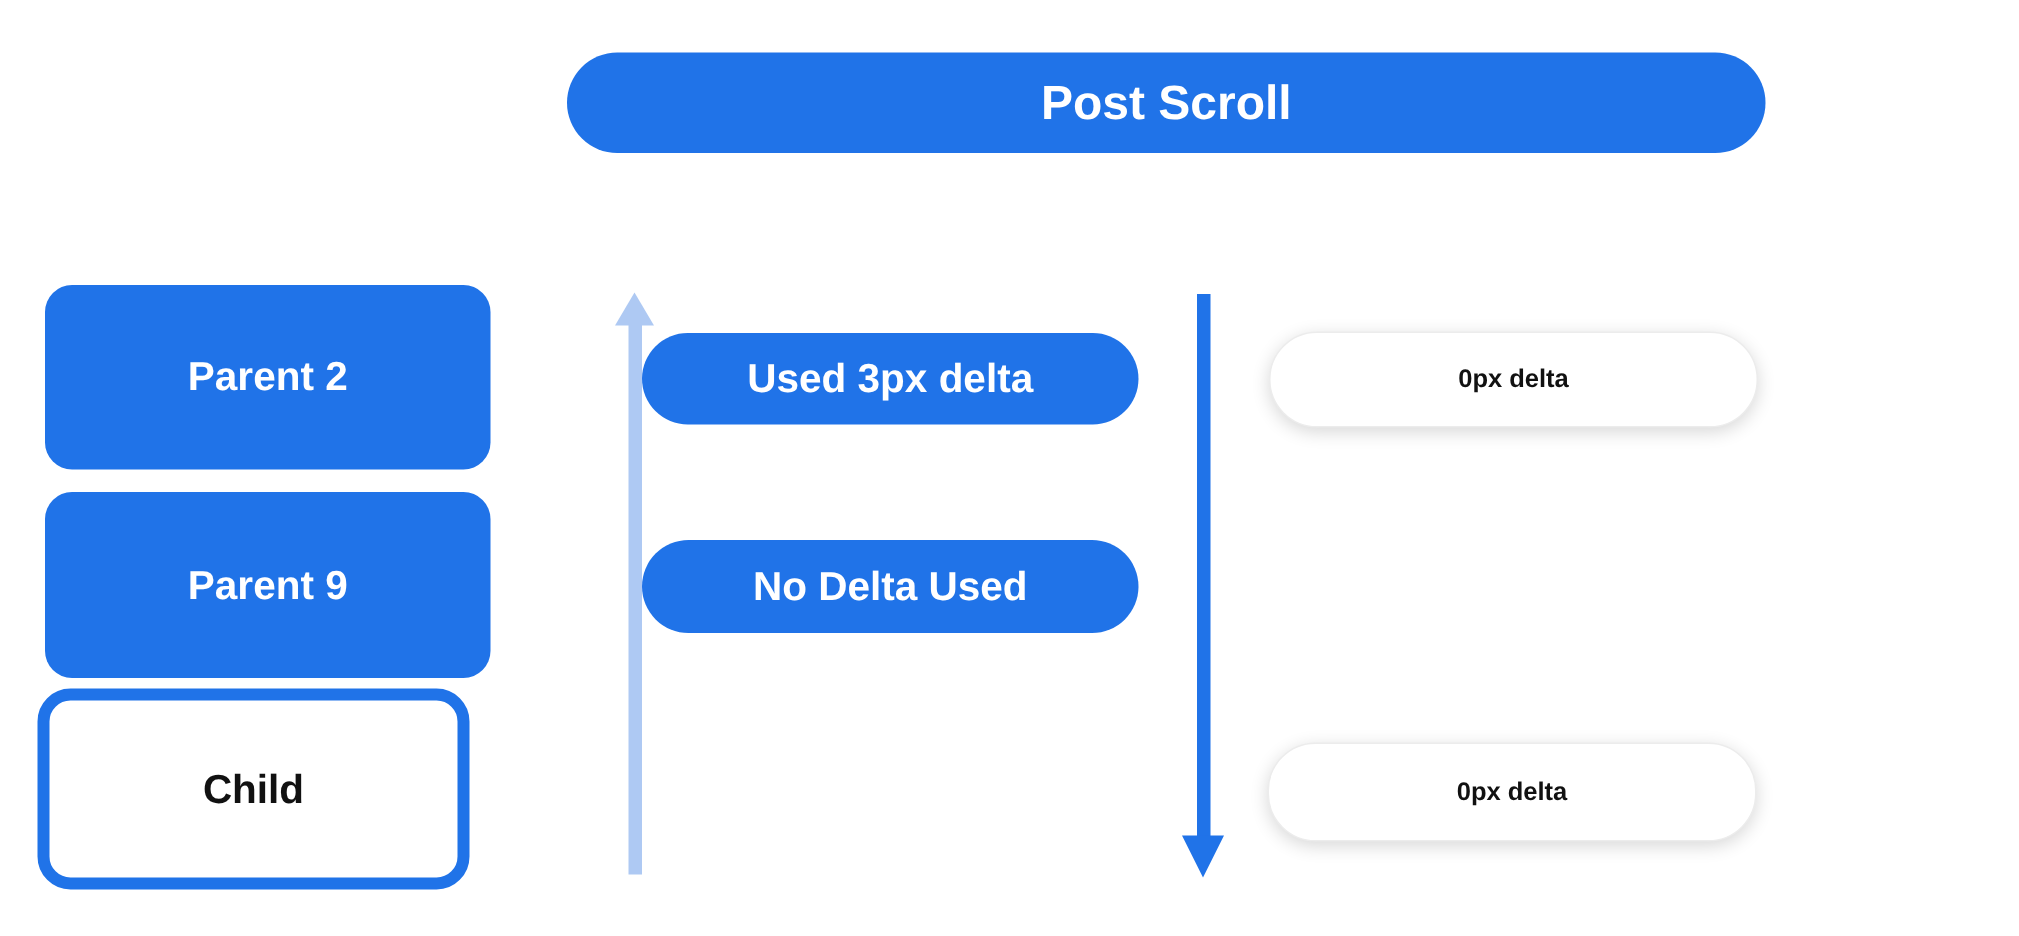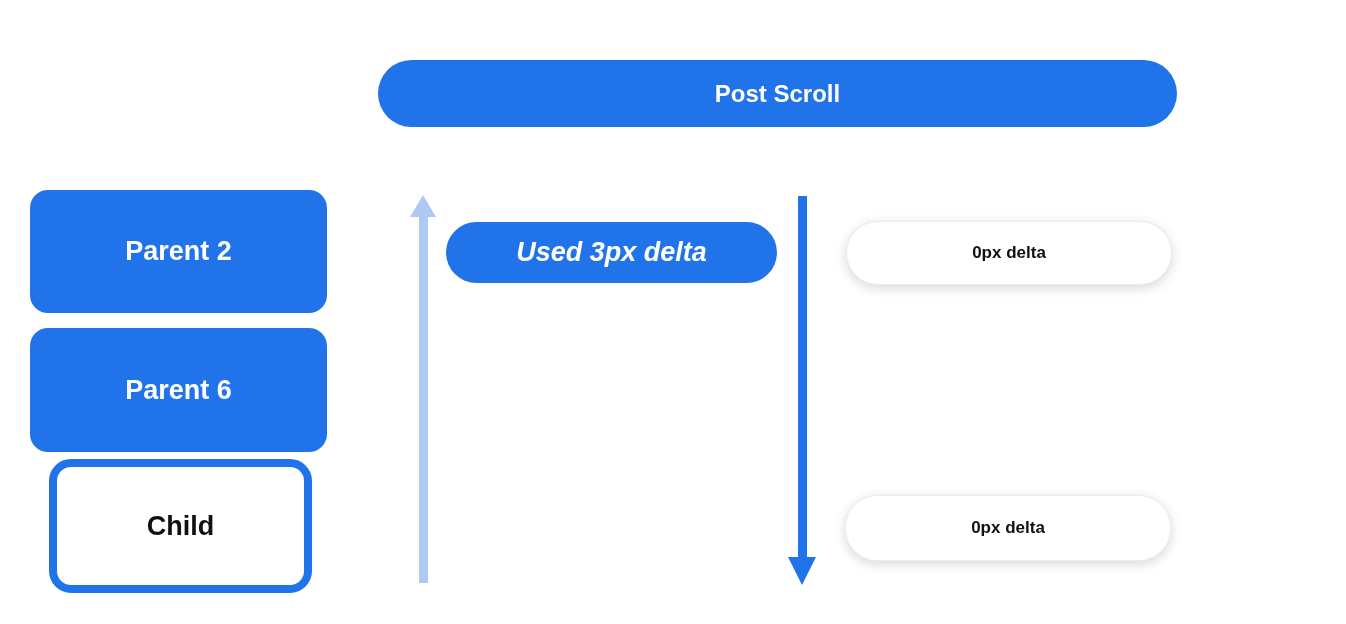--- a/index.html
+++ b/index.html
@@ -28,45 +28,43 @@
     justify-content:center;
     box-sizing:border-box;
     white-space:nowrap;
   }
   .filled{
     background:var(--blue);
     color:var(--text_light);
     font-weight:bold;
   }
   .header-pill{
-    left:378px; top:60px; width:799px; height:67px;
+    left:378px; top:35px; width:799px; height:67px;
     border-radius:34px;
-    font-size:24px;
+    font-size:32px;
   }
   .box{
     left:30px; width:297px;
     border-radius:18px;
     font-size:27px;
   }
   .box-parent2{ top:190px; height:123px; }
   .box-parent1{ top:328px; height:124px; }
   .box-child{
-    left:25px; top:459px; width:263px; height:134px;
+    left:25px; top:459px; width:288px; height:134px;
     background:#ffffff;
     border:8px solid var(--blue);
     border-radius:22px;
     color:var(--text_dark);
     font-weight:600;
-    margin-left:24px;
   }
   .delta-pill{
-    left:446px; width:331px; height:61px;
+    left:428px; width:331px; height:61px;
     border-radius:31px;
     font-size:27px;
-    font-style:italic;
   }
   .delta-pill-top{ top:222px; }
   .delta-pill-bottom{ top:360px; height:62px; }
   .white-pill{
     width:326px; height:64px;
     border-radius:32px;
     background:#ffffff;
     border:1px solid var(--pill_border);
     box-shadow:0 3px 12px rgba(0,0,0,0.16);
     color:var(--text_dark);
@@ -101,30 +99,31 @@
 </style>
 </head>
 <body>
 
 <div class="canvas">
 
   <div class="pill filled header-pill">Post Scroll</div>
 
   <div class="box filled box-parent2">Parent 2</div>
 
-  <div class="box filled box-parent1">Parent 6</div>
+  <div class="box filled box-parent1">Parent 9</div>
 
   <div class="box box-child">Child</div>
 
   <div class="arrow-part up-head"></div>
   <div class="arrow-part up-shaft"></div>
 
   <div class="arrow-part down-shaft"></div>
   <div class="arrow-part down-head"></div>
 
   <div class="pill filled delta-pill delta-pill-top">Used 3px delta</div>
 
+  <div class="pill filled delta-pill delta-pill-bottom">No Delta Used</div>
 
   <div class="pill white-pill white-pill-top">0px delta</div>
 
   <div class="pill white-pill white-pill-bottom">0px delta</div>
 
 </div>
 
 </body></html>

